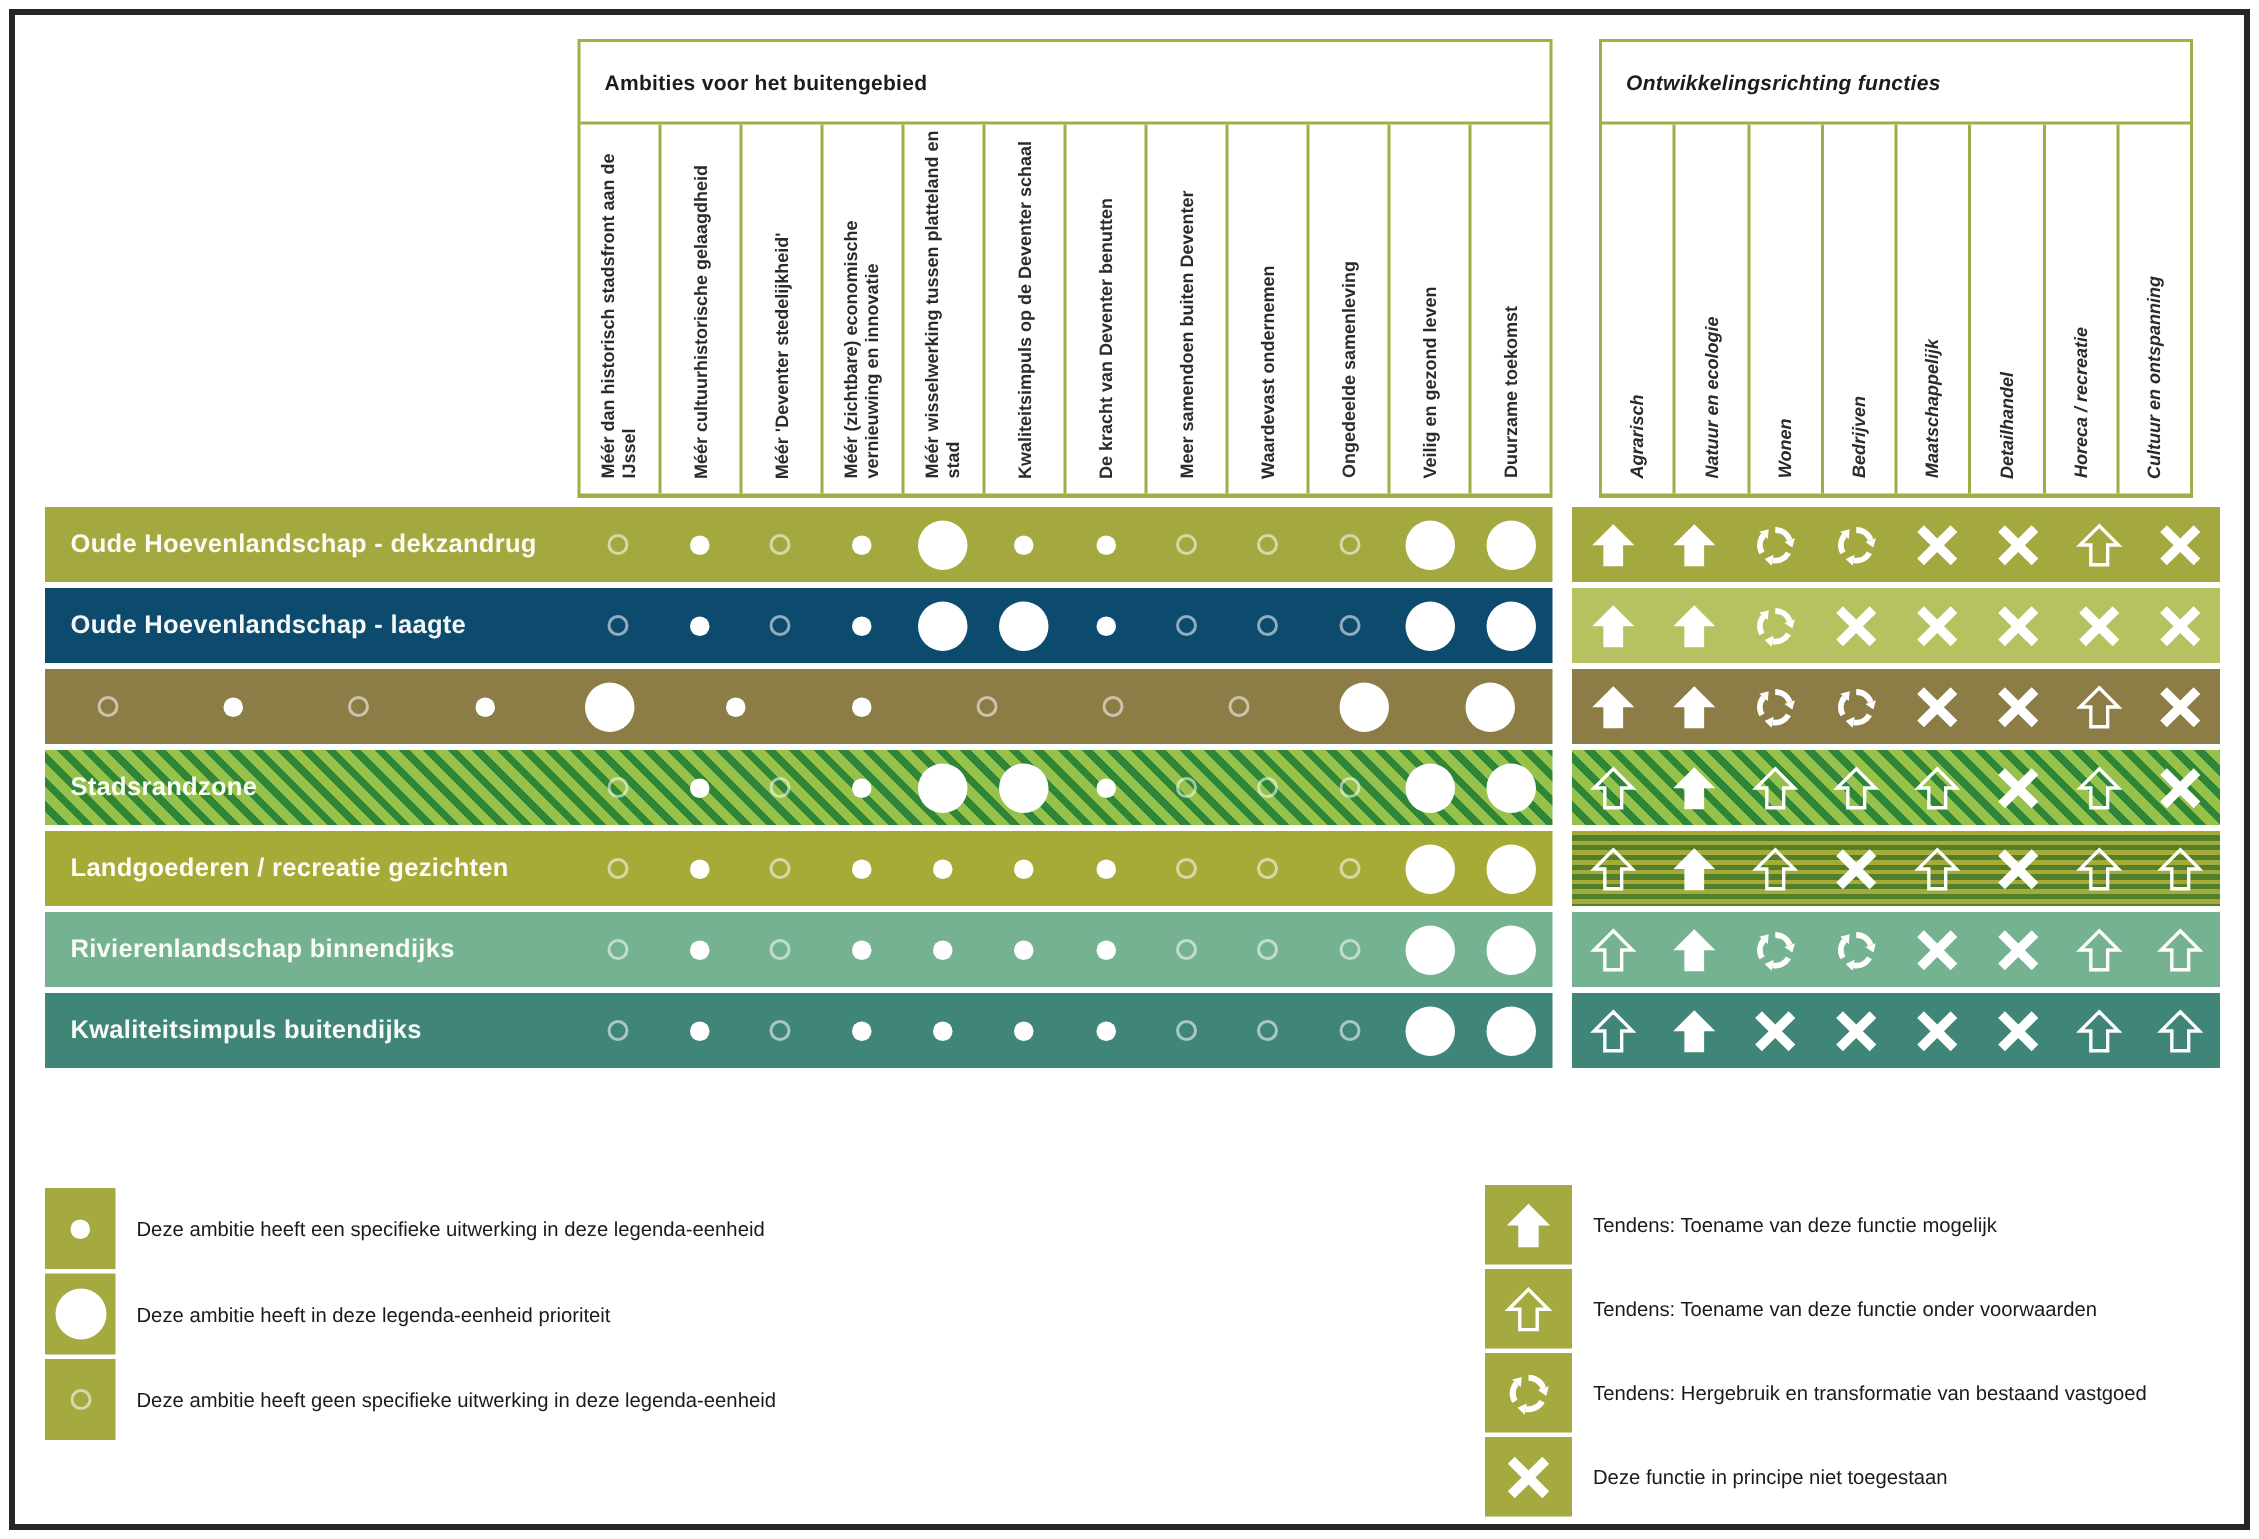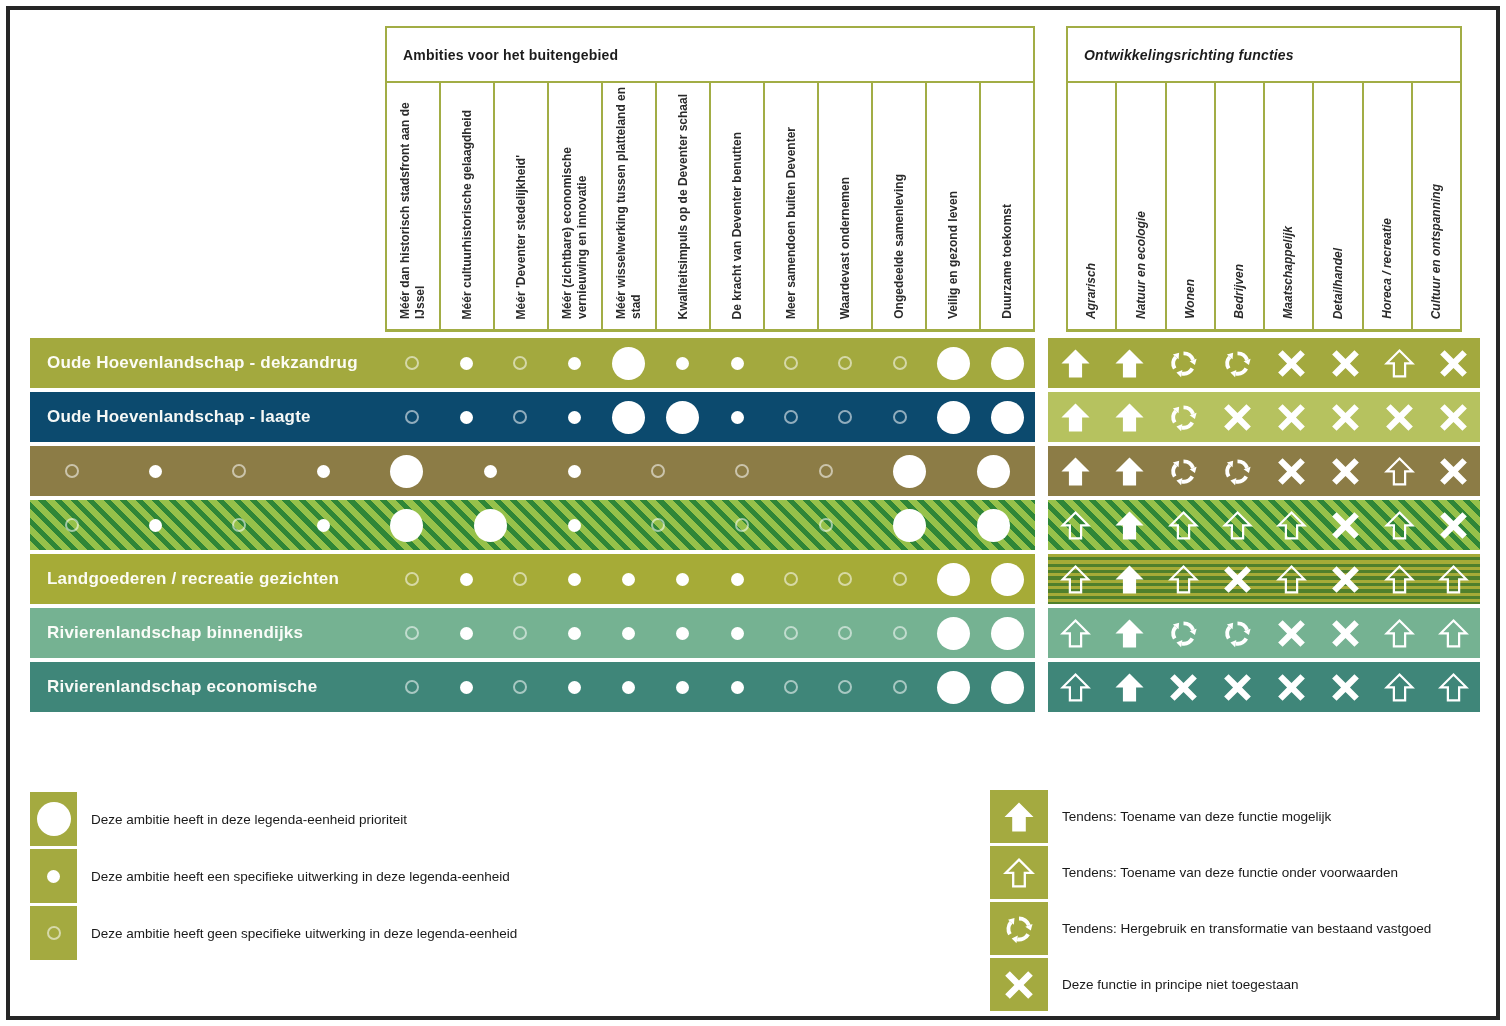--- a/index.html
+++ b/index.html
@@ -424,20 +424,21 @@
             <path d="M16 2.6 L29.2 15.8 H21.8 V29.4 H10.2 V15.8 H2.8 Z" fill="none" stroke="#ffffff" stroke-width="2.3"></path>
           </svg>
         </div>
         <div class="cell">
           <svg class="sym" width="31" height="31" viewBox="0 0 32 32">
             <path d="M6.8 2.2 L16 11.4 L25.2 2.2 L29.8 6.8 L20.6 16 L29.8 25.2 L25.2 29.8 L16 20.6 L6.8 29.8 L2.2 25.2 L11.4 16 L2.2 6.8 Z" fill="#ffffff"></path>
           </svg>
         </div>
       </div>
       <div class="band band-left" style="top: 500px; background: repeating-linear-gradient(45deg, rgb(150, 193, 74) 0px, rgb(150, 193, 74) 6.5px, rgb(47, 134, 55) 6.5px, rgb(47, 134, 55) 11.5px);">
+        <div class="row-label">Stadsrandzone</div>
         <div class="cells">
           <div class="cell">
             <div class="circle none"></div>
           </div>
           <div class="cell">
             <div class="circle specific"></div>
           </div>
           <div class="cell">
             <div class="circle none"></div>
           </div>
@@ -694,21 +695,21 @@
             <path d="M16 2.6 L29.2 15.8 H21.8 V29.4 H10.2 V15.8 H2.8 Z" fill="none" stroke="#ffffff" stroke-width="2.3"></path>
           </svg>
         </div>
         <div class="cell">
           <svg class="sym" width="31" height="31" viewBox="0 0 32 32">
             <path d="M16 2.6 L29.2 15.8 H21.8 V29.4 H10.2 V15.8 H2.8 Z" fill="none" stroke="#ffffff" stroke-width="2.3"></path>
           </svg>
         </div>
       </div>
       <div class="band band-left" style="top: 662px; background: rgb(63, 134, 121);">
-        <div class="row-label">Rivierenlandschap economische</div>
+        <div class="row-label">Kwaliteitsimpuls buitendijks</div>
         <div class="cells">
           <div class="cell">
             <div class="circle none"></div>
           </div>
           <div class="cell">
             <div class="circle specific"></div>
           </div>
           <div class="cell">
             <div class="circle none"></div>
           </div>
@@ -781,29 +782,29 @@
           <svg class="sym" width="31" height="31" viewBox="0 0 32 32">
             <path d="M16 2.6 L29.2 15.8 H21.8 V29.4 H10.2 V15.8 H2.8 Z" fill="none" stroke="#ffffff" stroke-width="2.3"></path>
           </svg>
         </div>
       </div>
     </div>
 
   <div class="legend legend-ambitions" id="legend-ambitions">
       <div class="legend-row">
         <div class="legend-sq" style="background: rgb(164, 170, 64);">
-          <div class="circle priority" style="width: 34px; height: 34px;"></div>
-        </div>
-        <div class="legend-text">Deze ambitie heeft in deze legenda-eenheid prioriteit</div>
+          <div class="circle specific"></div>
+        </div>
+        <div class="legend-text">Deze ambitie heeft een specifieke uitwerking in deze legenda-eenheid</div>
       </div>
       <div class="legend-row">
         <div class="legend-sq" style="background: rgb(164, 170, 64);">
-          <div class="circle specific"></div>
-        </div>
-        <div class="legend-text">Deze ambitie heeft een specifieke uitwerking in deze legenda-eenheid</div>
+          <div class="circle priority" style="width: 34px; height: 34px;"></div>
+        </div>
+        <div class="legend-text">Deze ambitie heeft in deze legenda-eenheid prioriteit</div>
       </div>
       <div class="legend-row">
         <div class="legend-sq" style="background: rgb(164, 170, 64);">
           <div class="circle none"></div>
         </div>
         <div class="legend-text">Deze ambitie heeft geen specifieke uitwerking in deze legenda-eenheid</div>
       </div>
     </div>
   <div class="legend legend-functions" id="legend-functions">
       <div class="legend-row">

